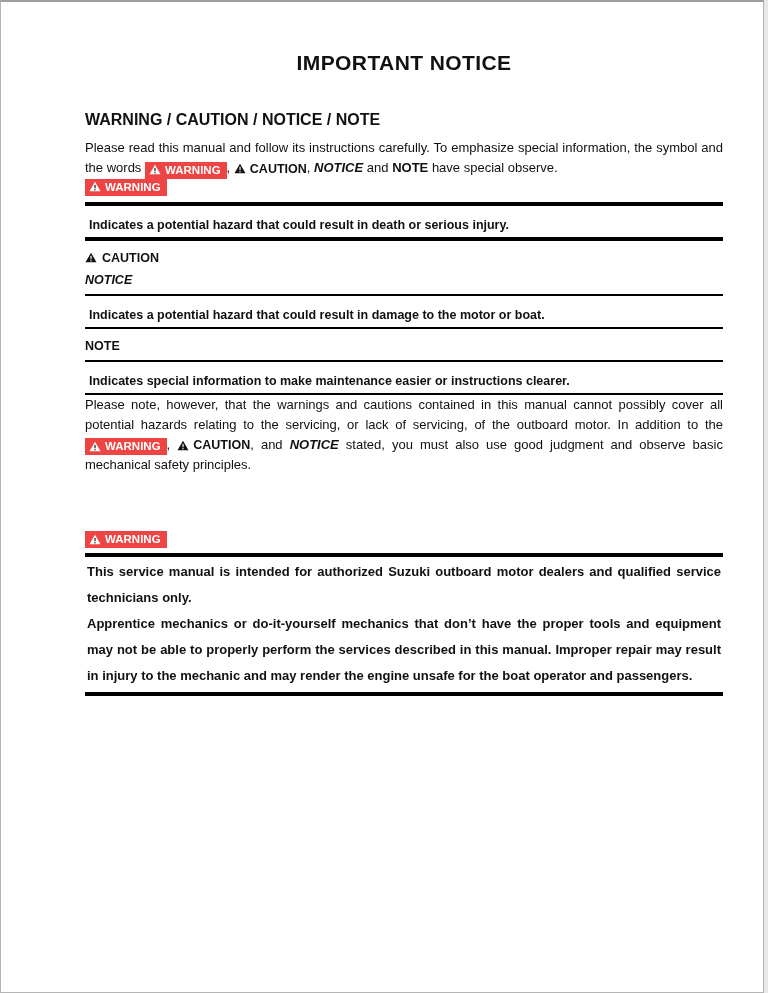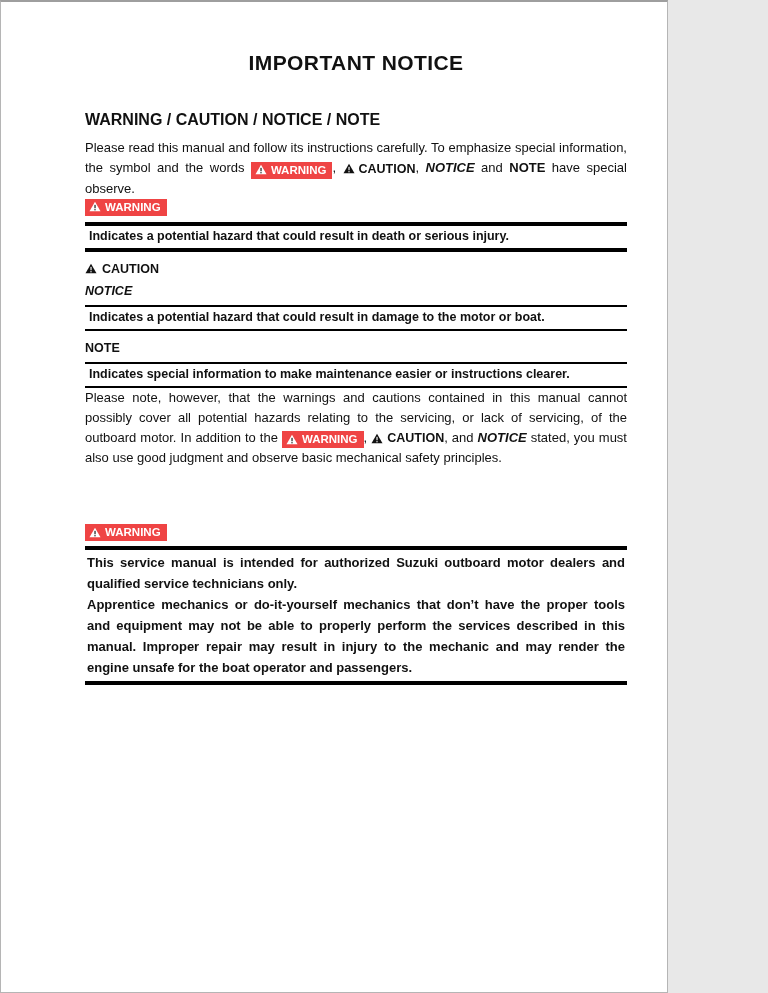--- a/index.html
+++ b/index.html
@@ -1,18 +1,18 @@
 <!DOCTYPE html>
 <html><head>
 <meta charset="utf-8">
 <style>
   html, body { margin: 0; padding: 0; background: #e8e8e8; }
   .page {
     position: relative;
-    width: 668px;
+    width: 764px;
     height: 993px;
     box-sizing: border-box;
     background: #ffffff;
     border: 1px solid #b5b5b5;
     border-top: 2px solid #9e9e9e;
     font-family: "Liberation Sans", "DejaVu Sans", sans-serif;
     color: #111111;
     overflow: hidden;
   }
   .content { margin: 0 40px 0 84px; padding-top: 50px; }
@@ -77,40 +77,40 @@
     gap: 5px;
     font-weight: bold;
     font-size: 12.5px;
     line-height: 16px;
   }
   .sig-label.italic { font-style: italic; }
   .rule-box {
     font-weight: bold;
     font-size: 12.5px;
     line-height: 19px;
-    padding: 1px 4px 2px 4px;
+    padding: 10px 4px 2px 4px;
   }
   .rule-heavy  { border-top: 4px solid #000; border-bottom: 4px solid #000; }
   .rule-medium { border-top: 3px solid #000; border-bottom: 3px solid #000; }
   .rule-light  { border-top: 2px solid #000; border-bottom: 2px solid #000; }
   .gap-after { margin-bottom: 9px; }
 
   .note-paragraph { margin-top: 22px; }
 
   .final-warning { margin-top: 56px; }
   .final-warning .sig-label-row { margin-bottom: 5px; }
   .final-box {
     border-top: 4px solid #000;
     border-bottom: 4px solid #000;
     padding: 2px 2px 3px 2px;
   }
   .final-box div {
     font-weight: bold;
     font-size: 13px;
-    line-height: 21px;
+    line-height: 26px;
     text-align: justify;
   }
 </style>
 </head>
 <body>
 
 <div class="page">
   <div class="content">
 
     <h1 class="doc-title">IMPORTANT NOTICE</h1>

